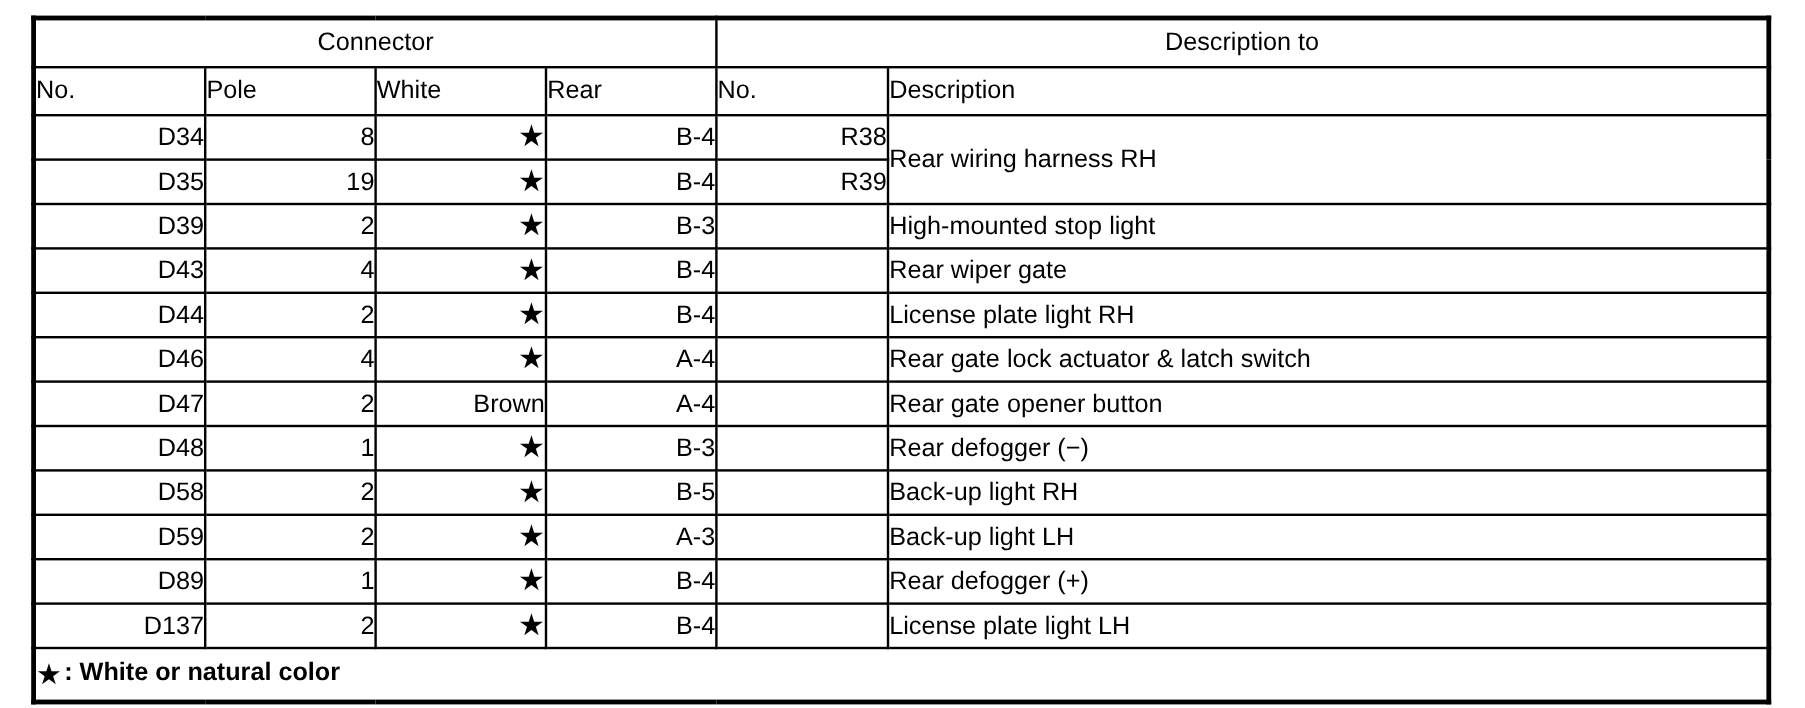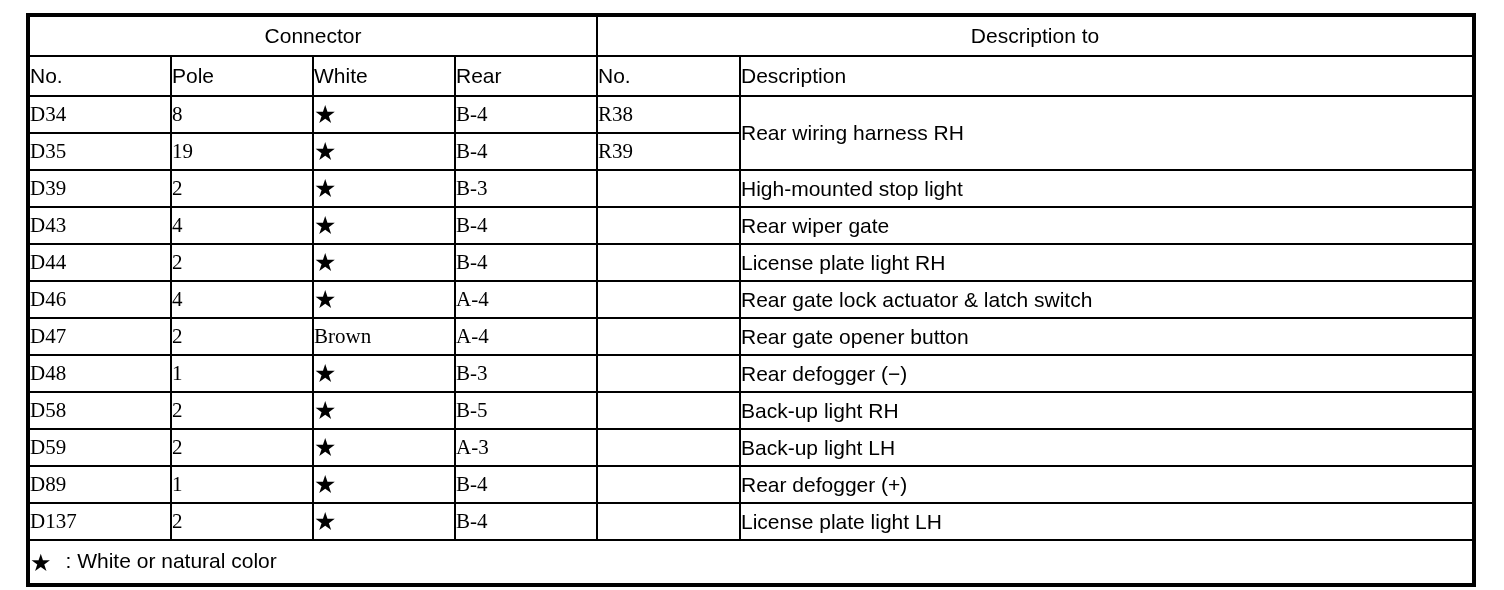--- a/index.html
+++ b/index.html
@@ -64,22 +64,21 @@
     height: 38px;
     text-align: left;
     font-size: 22px;
   }
 
   .r-data {
     height: 37px;
   }
 
   .c-center {
-    text-align: left;
-    font-family: Liberation Serif, serif;
+    text-align: right;
   }
 
   .c-desc {
     text-align: left;
     padding-left: 12px;
     margin-left: 12px;
   }
 
   .c-no {
     width: 143px;
@@ -112,21 +111,22 @@
     text-align: left;
     padding-left: 10px;
     font-size: 22px;
   }
   .footnote-cell .star {
     font-size: 24px;
     vertical-align: -3px;
   }
   .footnote-text {
     display: inline-block;
-    margin-left: 14px;
+    margin-left: 2px;
+    font-weight: bold;
   }
 </style>
 </head>
 <body>
 
 <div class="page">
   <div class="table-wrap">
     <table class="conn-table">
       <colgroup>
         <col class="c-no">

